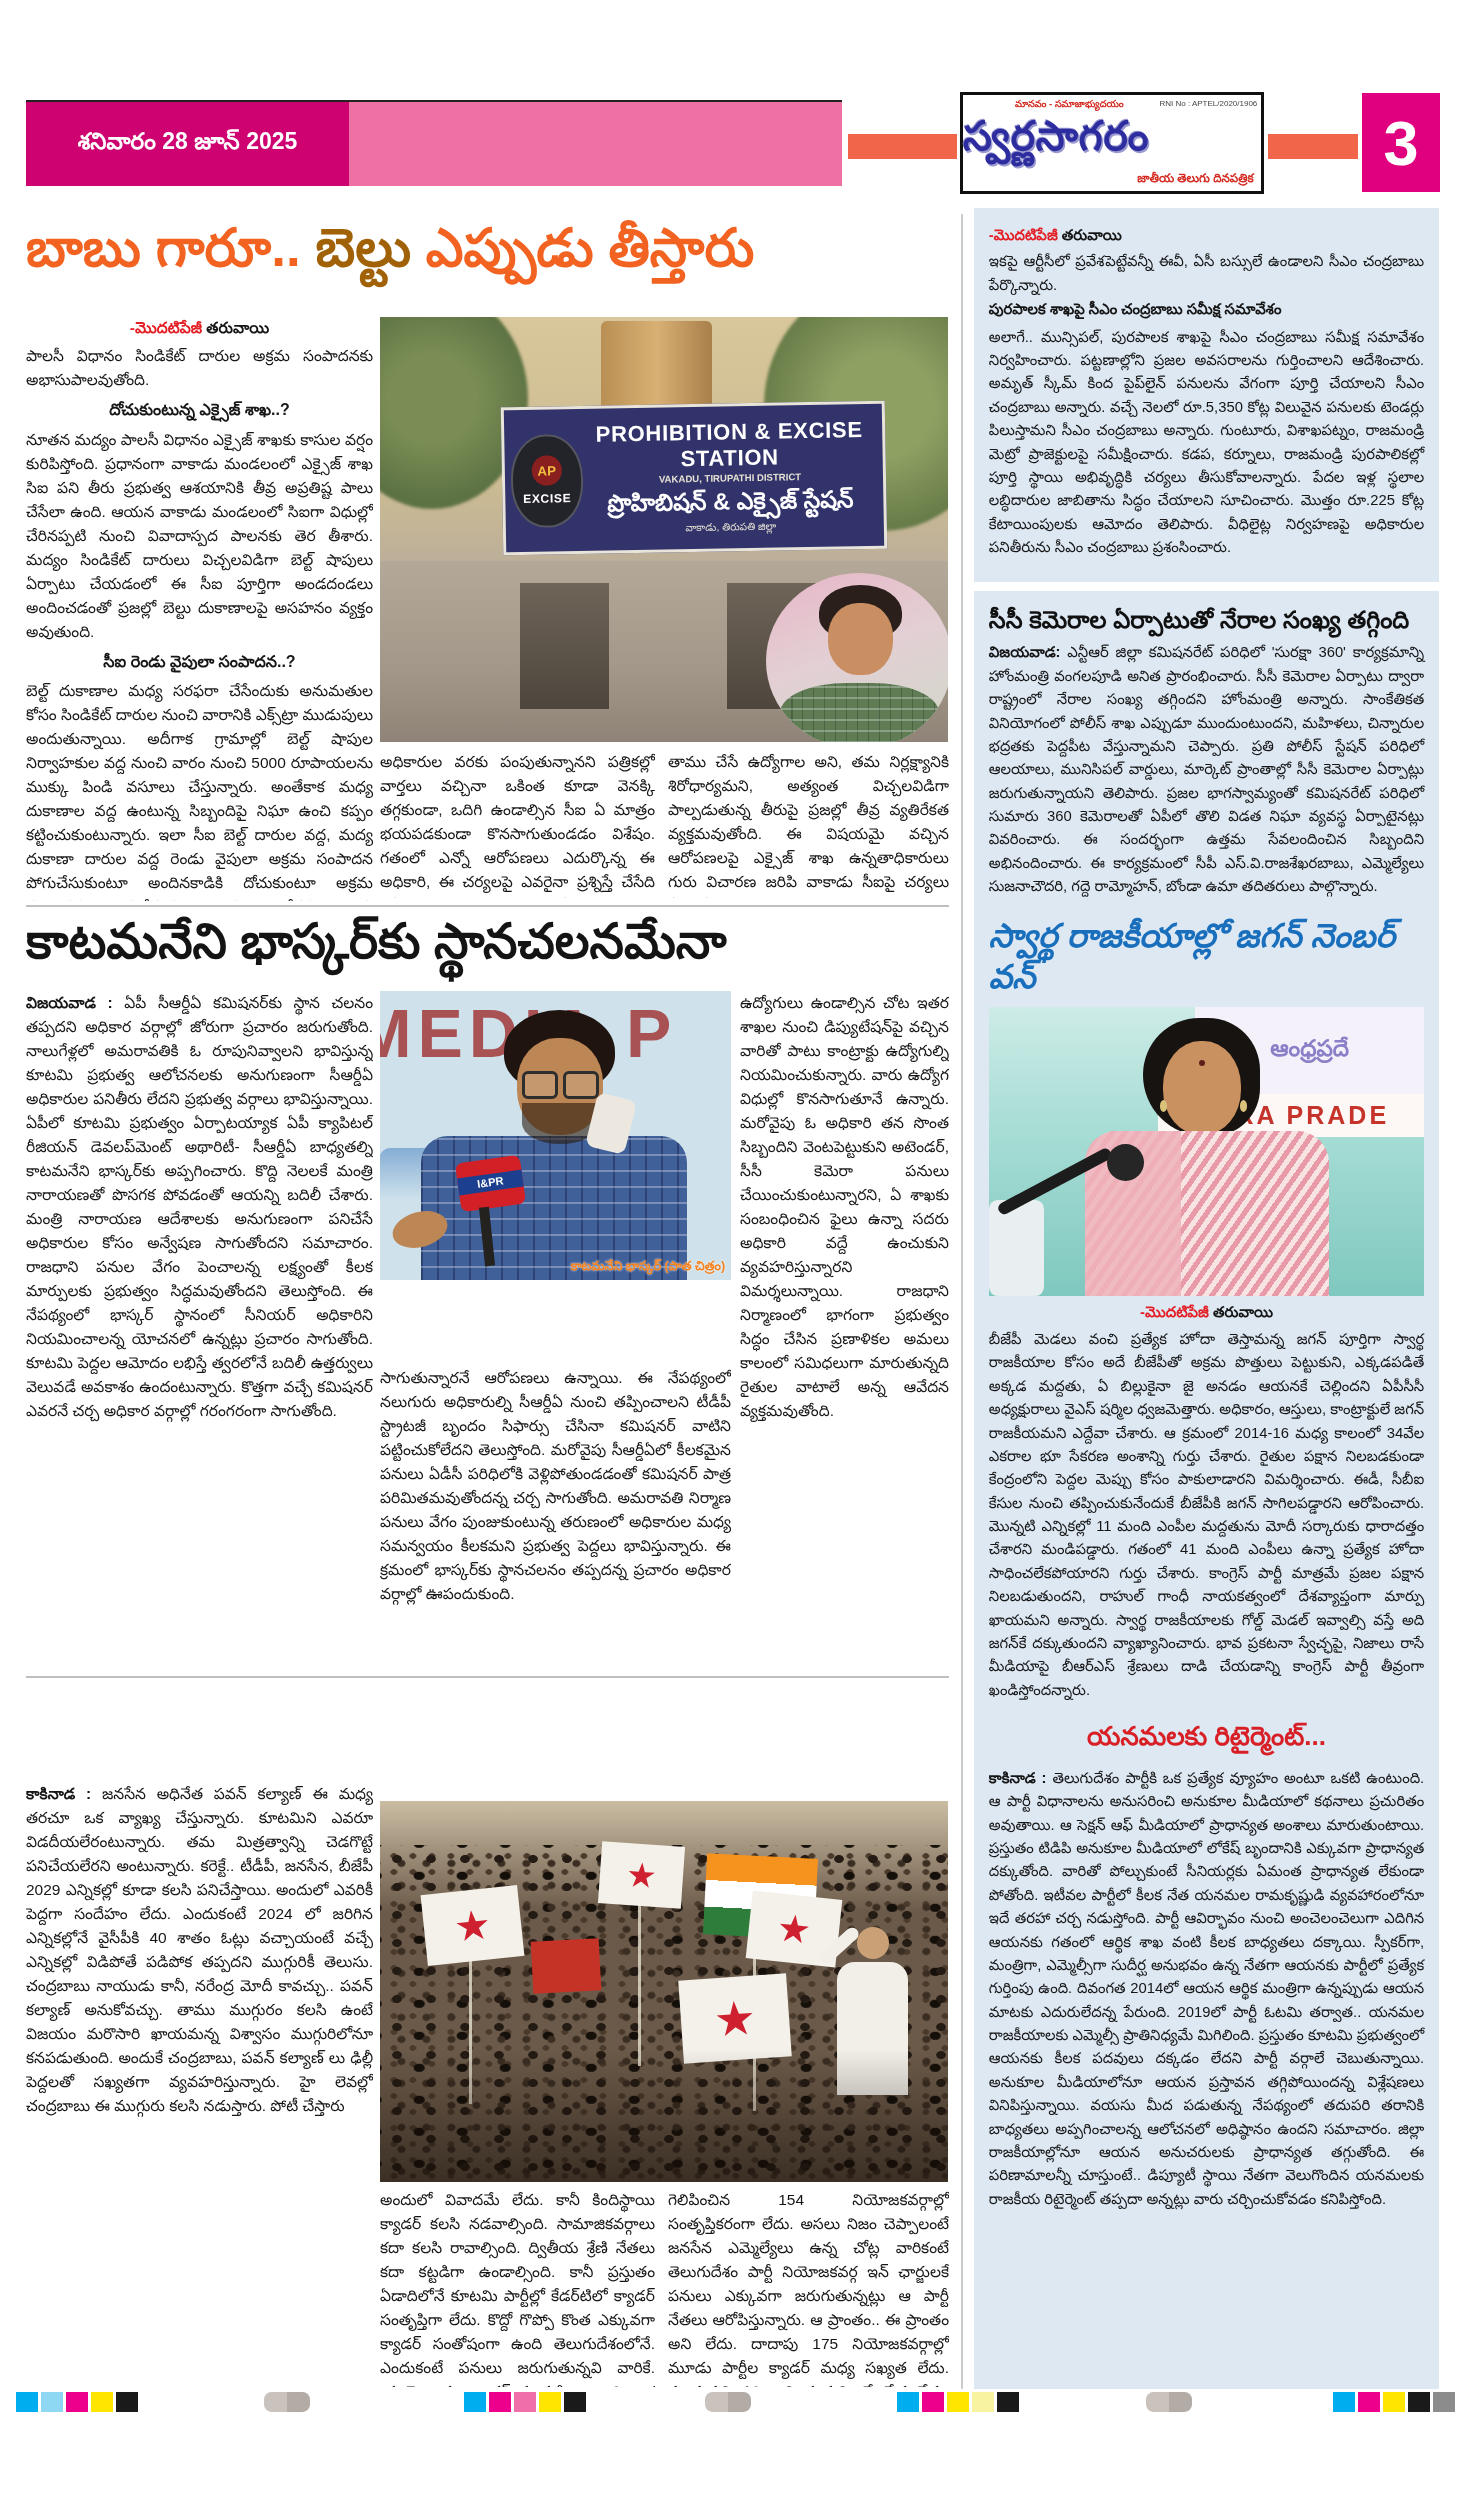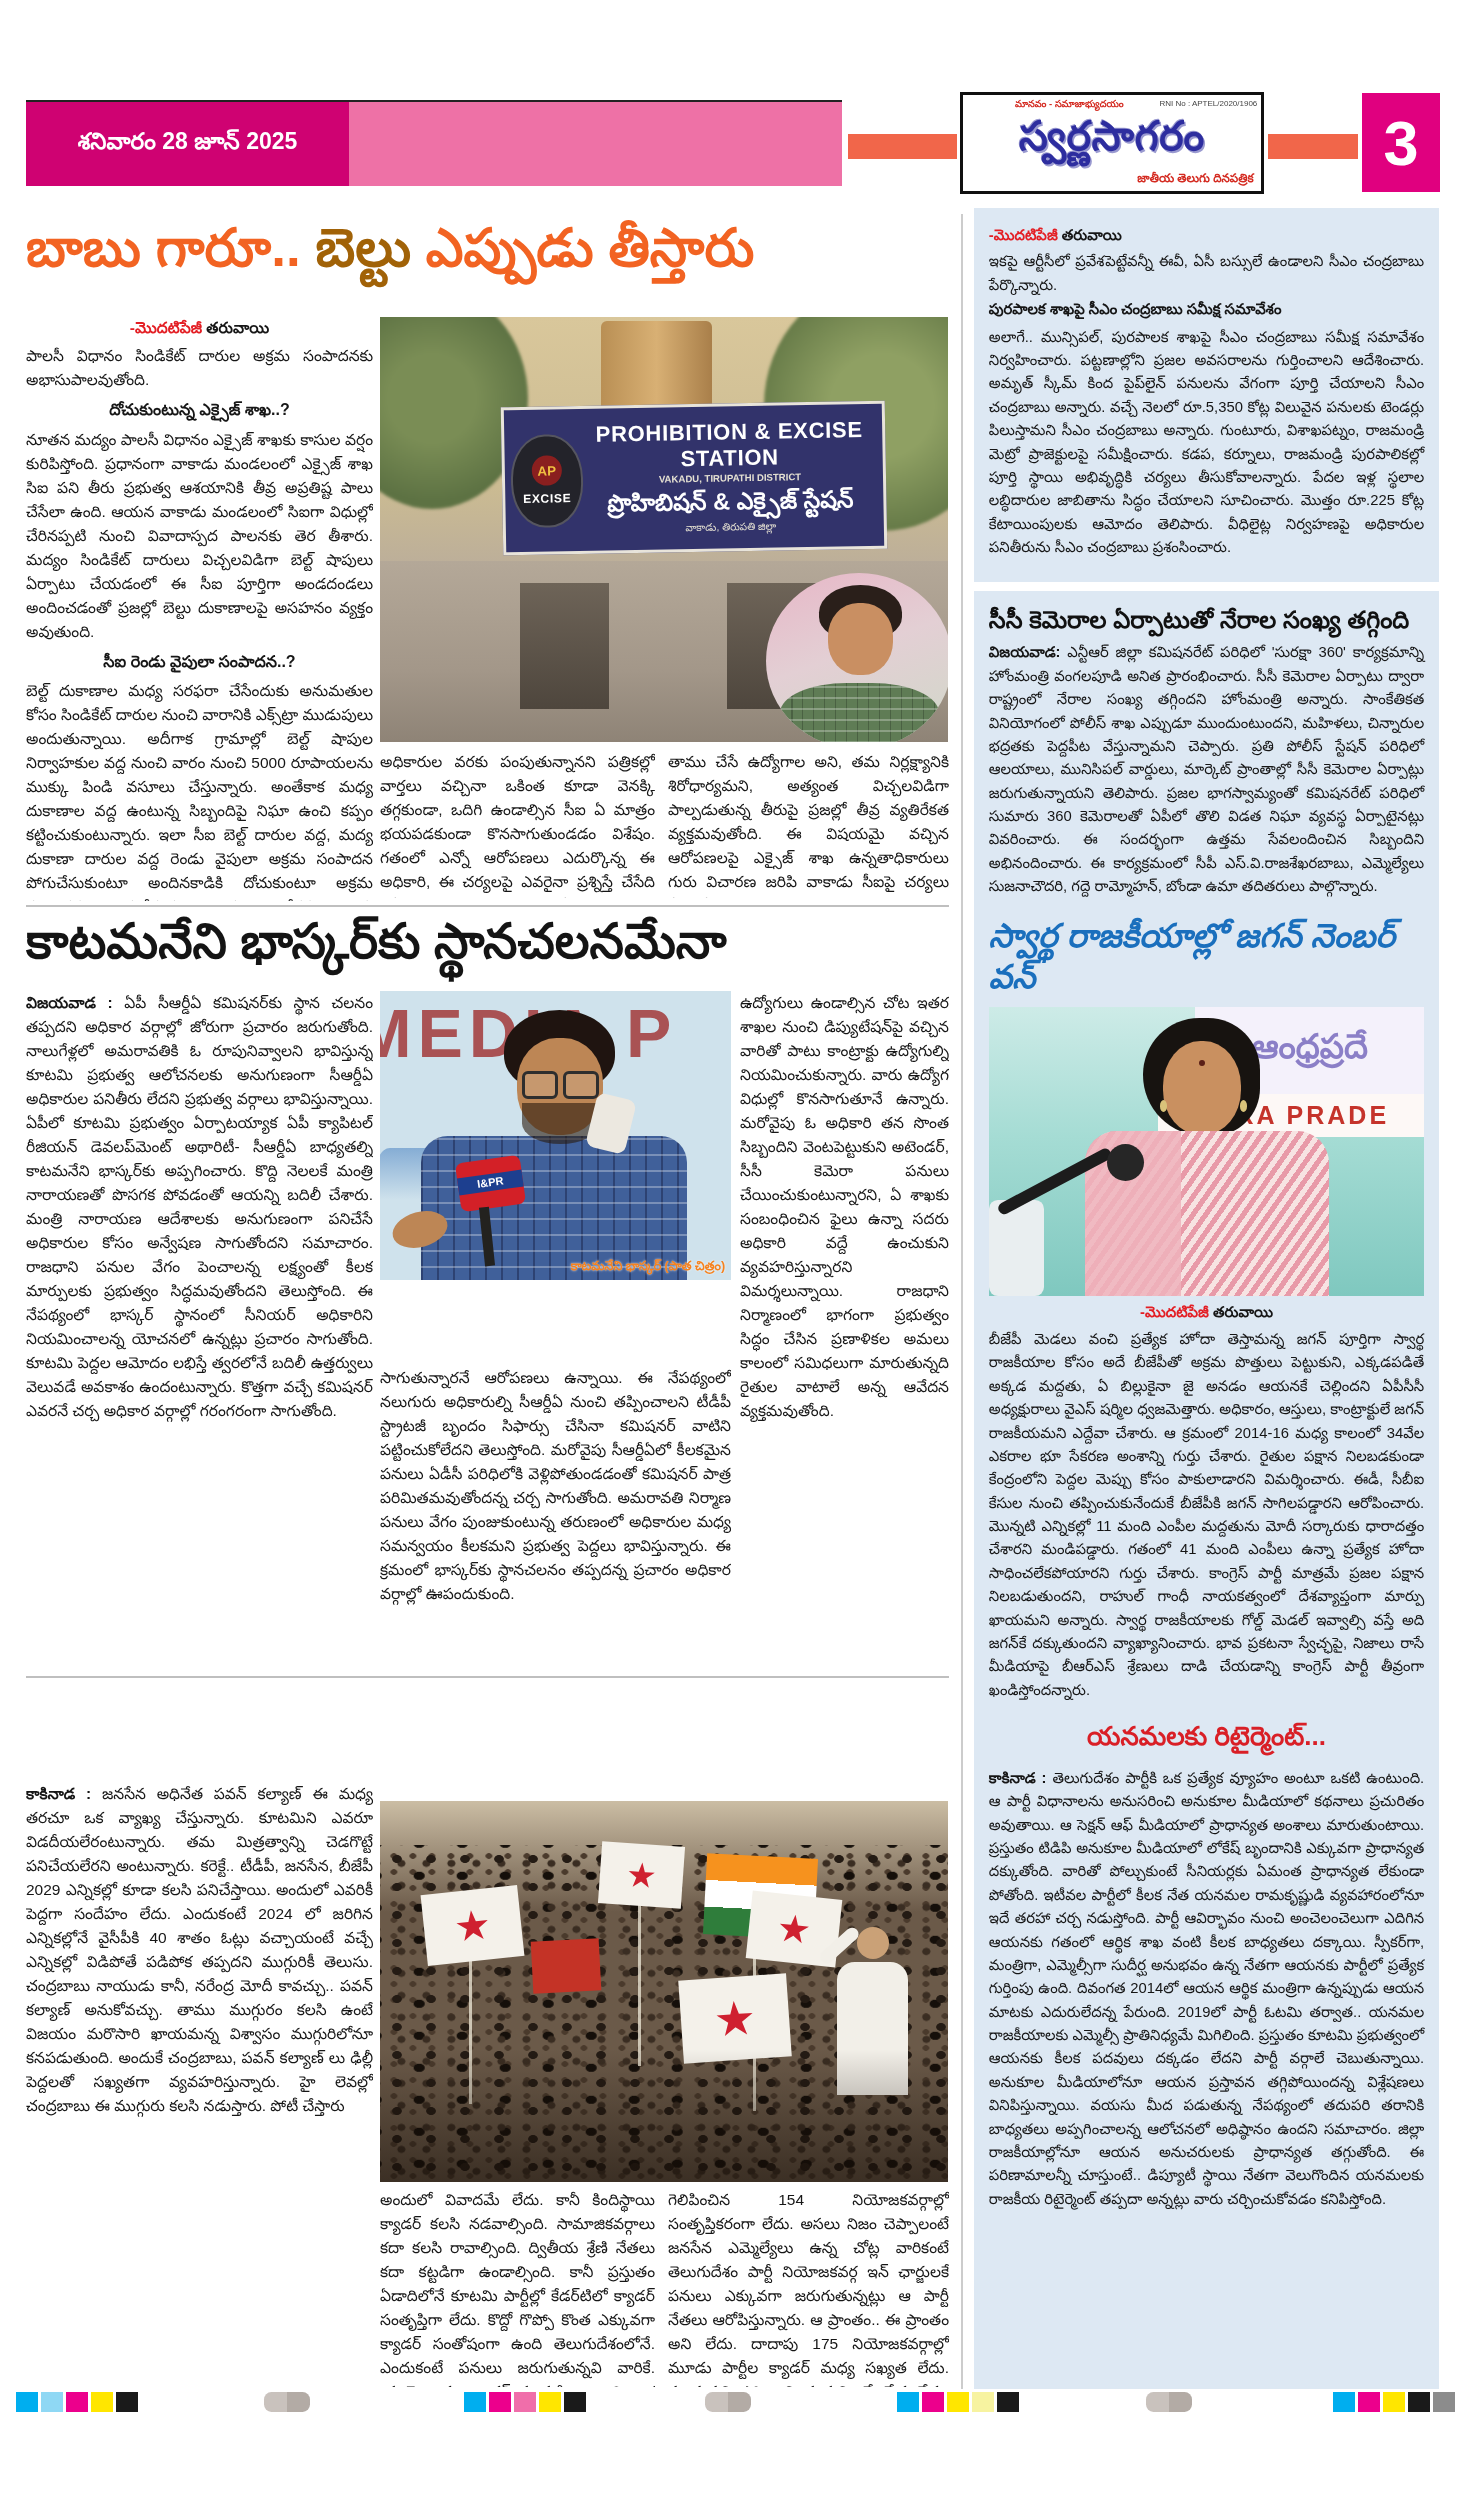--- a/index.html
+++ b/index.html
@@ -11,21 +11,21 @@
   .datebar{left:26px;top:100px;width:816px;height:84px;border-top:2.2px solid #222;
            background:linear-gradient(90deg,#cf0272 0,#cf0272 323px,#ee71a6 323px,#ee71a6 100%);}
   .date-text{position:absolute;left:0;top:0;width:323px;height:100%;display:flex;align-items:center;justify-content:center;
              color:#fff;font-size:23px;font-weight:bold;}
   .conn{background:#f1664a;height:25px;top:134px;}
   .conn1{left:848px;width:109px;}
   .conn2{left:1268px;width:90px;}
   .masthead{left:960px;top:92px;width:304px;height:102px;background:#fff;border:3px solid #101010;box-sizing:border-box;}
   .mh-motto{position:absolute;left:52px;top:3px;font-size:9.6px;font-weight:bold;color:#d42a20;}
   .mh-rni{position:absolute;right:3.7px;top:3.7px;font-size:8px;color:#444;}
-  .mh-title{position:absolute;left:0;top:17.7px;width:100%;text-align:center;font-size:41px;font-weight:bold;
+  .mh-title{position:absolute;left:0;top:17.7px;width:100%;font-size:41px;font-weight:bold;
             color:#2d2d9f;text-shadow:1.5px 1.5px 0 #9a9ad0, -0.7px -0.7px 0 #9a9ad0;letter-spacing:0.7px;}
   .mh-tagline{position:absolute;right:7.4px;bottom:3px;font-size:11.8px;font-weight:bold;color:#d42a20;}
   .pagenum{left:1362px;top:93px;width:78px;height:99px;background:#e0007f;display:flex;align-items:center;justify-content:center;
            color:#fff;font-size:63px;font-weight:bold;}
 
   
   .col{position:absolute;text-align:justify;color:#161616;}
   .a-body{font-size:15.5px;line-height:1.55;}
   .col p{margin:0 0 5.9px 0;}
   .cont{font-weight:bold;text-align:center;font-size:15.5px;margin:0 0 4.4px 0;}
@@ -101,21 +101,21 @@
   .r-sub{font-weight:bold;font-size:14.8px;margin:4.4px 0;}
   .r-hl2{color:#111;font-size:24px;font-weight:bold;line-height:1.3;margin:1.5px 0 5.9px 0;}
   .r-hl3{color:#1a6fbd;font-size:33px;font-weight:bold;font-style:italic;margin:16px 0 10.3px 0;line-height:1.25;}
   .r-hl4{color:#d91f26;font-size:26px;font-weight:bold;text-align:center;margin:19px 0 8.9px 0;}
   .r-cont{font-weight:bold;text-align:center;font-size:14.8px;margin:7.4px 0 4.4px 0;}
 
   
   .photo3{position:relative;width:100%;height:289px;overflow:hidden;margin:3px 0 4.4px 0;
           background:linear-gradient(180deg,#cdebe7 0%,#a5dcd4 45%,#7fc8bf 100%);}
   .p3-band1{position:absolute;right:0;top:0;width:229px;height:87px;background:#f4f1fb;border-radius:0 0 0 13.3px;
-            display:flex;align-items:center;justify-content:center;color:#8b7fc7;font-size:34px;font-weight:bold;}
+            display:flex;align-items:center;justify-content:center;color:#8b7fc7;font-size:23px;font-weight:bold;}
   .p3-band2{position:absolute;right:0;top:87px;width:266px;height:43px;background:#fdf8f6;display:flex;align-items:center;
             justify-content:center;color:#c5332b;font-size:25px;font-weight:bold;letter-spacing:3px;}
   .p3-chair{position:absolute;left:0;bottom:0;width:55px;height:96px;background:#e9eef0;border-radius:8.9px;}
   .p3-hair{position:absolute;left:154px;top:10.3px;width:117px;height:118px;background:#171310;border-radius:50% 46% 42% 54%;}
   .p3-face{position:absolute;left:174px;top:34px;width:78px;height:94px;background:#c99060;border-radius:48%;}
   .p3-bindi{position:absolute;left:210px;top:53px;width:5.9px;height:5.9px;background:#5a1f17;border-radius:50%;}
   .p3-ear{position:absolute;width:7.4px;height:11.8px;background:#d9c37a;border-radius:50%;top:93px;}
   .p3-e1{left:171px;} .p3-e2{left:251px;}
   .p3-saree{position:absolute;left:96px;top:124px;width:244px;height:170px;border-radius:32px 32px 0 0;
             background:repeating-linear-gradient(125deg,#e89aa8 0 5.2px,#f7e3e2 5.2px 10.3px);}

